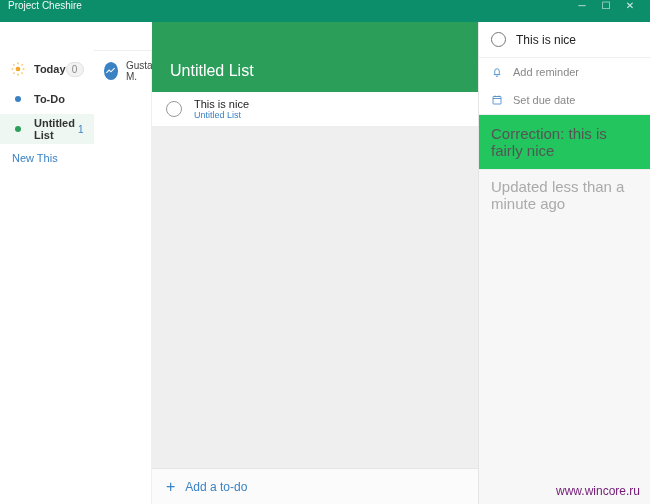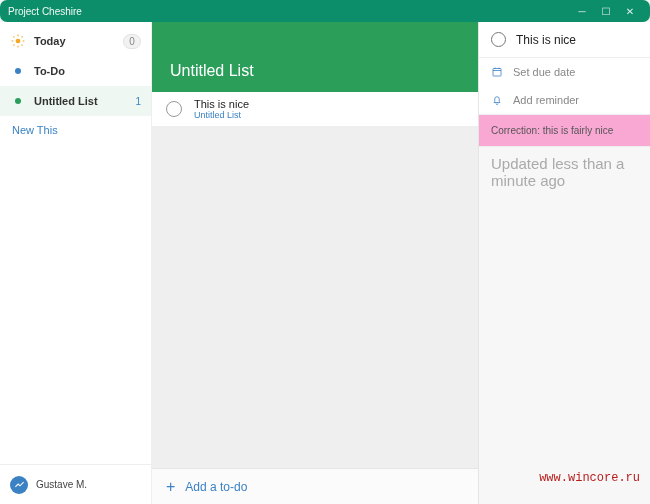--- a/index.html
+++ b/index.html
@@ -1,21 +1,21 @@
 <!DOCTYPE html>
 <html><head>
 <meta charset="utf-8">
 <style>
 * { margin: 0; padding: 0; box-sizing: border-box; font-family: "Segoe UI", sans-serif; }
 body { width: 650px; height: 504px; background: #f5f5f5; overflow: hidden; position: relative; }
-.titlebar { height: 22px; background: #0c8e6a; color: #fff; display: flex; align-items: center; padding: 0 8px; font-size: 10px; border-radius: 7px; }
+.titlebar { height: 22px; background: #0c8e6a; color: #fff; display: flex; padding: 0 8px; font-size: 10px; }
 .titlebar .title { flex: 1; opacity: 0.95; }
 .titlebar .winbtn { width: 24px; text-align: center; opacity: 0.85; cursor: pointer; }
 .app { display: flex; height: calc(100% - 22px); background: #fff; }
-.sidebar { width: 152px; background: #fff; display: flex; flex-direction: column; border-right: 1px solid #eee; }
+.sidebar { width: 152px; background: #fff; display: flex; flex-direction: row; border-right: 1px solid #eee; margin-top: 28px; }
 .sb-list { flex: 1; padding-top: 4px; }
 .sb-item { display: flex; align-items: center; height: 30px; padding: 0 10px; cursor: pointer; font-size: 11px; color: #333; position: relative; }
 .sb-item.selected { background: #eef7f2; }
 .sb-item .icon { width: 16px; height: 16px; display: flex; align-items: center; justify-content: center; margin-right: 8px; }
 .sb-item .label { flex: 1; font-weight: 700; }
 .sb-item .count { font-size: 10px; color: #888; background: #f2f2f2; border: 1px solid #e0e0e0; border-radius: 9px; min-width: 18px; text-align: center; padding: 1px 5px; }
 .sb-item .badge { font-size: 10px; color: #3a82c4; }
 .sb-newlist { color: #3a82c4; font-size: 11px; padding: 8px 12px; cursor: pointer; }
 .sb-footer { height: 40px; display: flex; align-items: center; padding: 0 10px; border-top: 1px solid #eee; font-size: 10px; color: #444; }
 .avatar { width: 18px; height: 18px; border-radius: 50%; background: #3a82c4; margin-right: 8px; display: flex; align-items: center; justify-content: center; }
@@ -30,23 +30,23 @@
 .main-fill { flex: 1; }
 .add-row { height: 36px; display: flex; align-items: center; padding: 0 14px; color: #3a82c4; font-size: 12px; border-top: 1px solid #e5e5e5; background: #fbfbfb; cursor: text; }
 .add-row .plus { font-size: 16px; margin-right: 10px; font-weight: 300; }
 .detail { width: 172px; background: #f7f7f7; border-left: 1px solid #e5e5e5; display: flex; flex-direction: column; font-size: 11px; }
 .d-header { background: #fff; padding: 10px 12px; display: flex; align-items: center; border-bottom: 1px solid #eee; }
 .d-header .chk { width: 15px; height: 15px; border: 1.6px solid #777; border-radius: 50%; margin-right: 10px; flex-shrink: 0; cursor: pointer; }
 .d-header .dtitle { font-size: 12px; color: #222; font-weight: 500; }
 .d-section { background: #fff; border-bottom: 1px solid #eee; }
 .d-action { display: flex; align-items: center; padding: 8px 12px; color: #888; cursor: pointer; }
 .d-action svg { width: 12px; height: 12px; margin-right: 10px; fill: none; stroke: #3a82c4; stroke-width: 1.6; flex-shrink: 0; }
-.d-note { padding: 10px 12px; color: #555; background: #f9a8d4; border-bottom: 1px solid #eee; font-size: 10px; }
+.d-note { padding: 10px 12px; color: #555; background: #22c55e; border-bottom: 1px solid #eee; font-size: 15px; }
 .d-updated { padding: 8px 12px; color: #aaa; font-size: 15px; }
-.watermark { position: absolute; bottom: 19px; right: 10px; font-size: 12px; color: #b91c1c; font-family: Liberation Mono, monospace; }
+.watermark { position: absolute; bottom: 6px; right: 10px; font-size: 12px; color: #701a75; font-family: Liberation Sans, sans-serif; }
 .dot { width: 6px; height: 6px; border-radius: 50%; }
 </style>
 </head>
 <body>
 
 <div class="titlebar">
   <span class="title">Project Cheshire</span>
   <span class="winbtn">─</span>
   <span class="winbtn">☐</span>
   <span class="winbtn">✕</span>
@@ -119,32 +119,32 @@
   </div>
 
   <div class="detail">
     <div class="d-header">
       <span class="chk"></span>
       <span class="dtitle">This is nice</span>
     </div>
     <div class="d-section">
       <div class="d-action">
         <svg viewBox="0 0 24 24">
+            <path d="M6 17h12l-1.5-2V10a4.5 4.5 0 0 0-9 0v5L6 17zM10 19a2 2 0 0 0 4 0"></path>
+          </svg>
+        <span>Add reminder</span>
+      </div>
+      <div class="d-action">
+        <svg viewBox="0 0 24 24">
             <rect x="4" y="5" width="16" height="15" rx="1"></rect>
             <line x1="4" y1="9" x2="20" y2="9"></line>
             <line x1="8" y1="3" x2="8" y2="6"></line>
             <line x1="16" y1="3" x2="16" y2="6"></line>
           </svg>
         <span>Set due date</span>
-      </div>
-      <div class="d-action">
-        <svg viewBox="0 0 24 24">
-            <path d="M6 17h12l-1.5-2V10a4.5 4.5 0 0 0-9 0v5L6 17zM10 19a2 2 0 0 0 4 0"></path>
-          </svg>
-        <span>Add reminder</span>
       </div>
     </div>
     <div class="d-note">Correction: this is fairly nice</div>
     <div class="d-updated">Updated less than a minute ago</div>
   </div>
 
 </div>
 
 <div class="watermark">www.wincore.ru</div>
 

